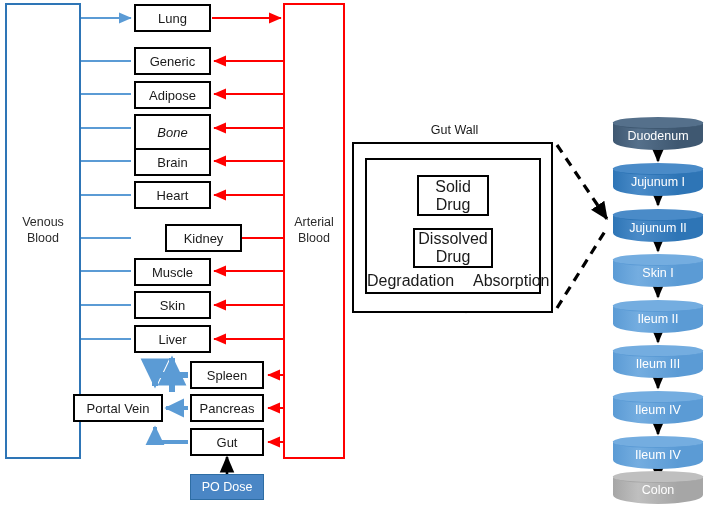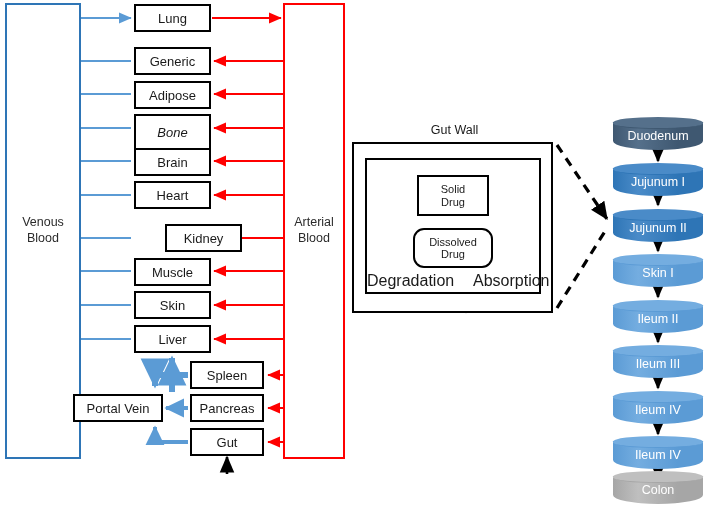--- a/index.html
+++ b/index.html
@@ -24,21 +24,21 @@
 
   
   #gutwall-outer{position:absolute;left:352px;top:142px;width:201px;height:171px;
                  box-sizing:border-box;border:2.6px solid #000;background:#fff;}
   #gutwall-inner{position:absolute;left:365px;top:158px;width:176px;height:136px;
                  box-sizing:border-box;border:2.4px solid #000;background:#fff;}
   #gutwall-title{position:absolute;left:397px;top:123px;width:115px;text-align:center;
                  font-size:12.5px;color:#1a1a1a;}
   .drugbox{position:absolute;box-sizing:border-box;background:#fff;border:2.2px solid #000;
            display:flex;flex-direction:column;align-items:center;justify-content:center;
-           font-size:11px;color:#1a1a1a;line-height:1.12;}
+           font-size:16px;color:#1a1a1a;line-height:1.12;}
   .gwtext{position:absolute;font-size:16px;color:#1a1a1a;white-space:nowrap;}
 
   
   .cyl{position:absolute;width:90px;height:33px;}
   .cyl .body{position:absolute;left:0;top:5px;width:90px;height:28px;border-radius:0 0 45px 45px/0 0 9px 9px;}
   .cyl .top{position:absolute;left:0;top:0;width:90px;height:11px;border-radius:45px/5.5px;}
   .cyl .txt{position:absolute;left:0;top:5px;width:90px;height:28px;
             display:flex;align-items:center;justify-content:center;
             font-size:12.5px;color:#ffffff;z-index:3;}
 
@@ -167,30 +167,31 @@
   <div class="organ" style="left:134px;top:181px;width:77px;height:28px;">Heart</div>
   <div class="organ" style="left:134px;top:224px;width:77px;height:28px;margin-left:31px;">Kidney</div>
   <div class="organ" style="left:134px;top:258px;width:77px;height:28px;">Muscle</div>
   <div class="organ" style="left:134px;top:291px;width:77px;height:28px;">Skin</div>
   <div class="organ" style="left:134px;top:325px;width:77px;height:28px;">Liver</div>
 
   <div class="organ" style="left:190px;top:361px;width:74px;height:28px;">Spleen</div>
   <div class="organ" style="left:190px;top:394px;width:74px;height:28px;">Pancreas</div>
   <div class="organ" style="left:190px;top:428px;width:74px;height:28px;">Gut</div>
   <div class="organ" style="left:73px;top:394px;width:90px;height:28px;">Portal Vein</div>
+  <div class="pobox" style="left:190px;top:474px;width:74px;height:26px;">PO Dose</div>
 
   <div id="gutwall-title">Gut Wall</div>
   <div id="gutwall-outer"></div>
   <div id="gutwall-inner"></div>
 
   <div class="drugbox" style="left:417px;top:175px;width:72px;height:41px;">
     <span>Solid</span>
     <span>Drug</span>
   </div>
-  <div class="drugbox" style="left:413px;top:228px;width:80px;height:40px;border-radius:11px;">
+  <div class="drugbox" style="left:413px;top:228px;width:80px;height:40px;">
     <span>Dissolved</span>
     <span>Drug</span>
   </div>
   <div class="gwtext" style="left:367px;top:272px;">Degradation</div>
   <div class="gwtext" style="left:473px;top:272px;">Absorption</div>
 
   <div class="cyl" style="left:613px;top:117px;">
     <div class="body" style="background: linear-gradient(to right, rgb(63, 88, 113) 0%, rgb(85, 112, 139) 28%, rgb(63, 88, 113) 72%, rgb(63, 88, 113) 100%);"></div>
     <div class="top" style="background: rgb(85, 112, 139); border-bottom: 1px solid rgb(63, 88, 113);"></div>
     <div class="txt">Duodenum</div>

